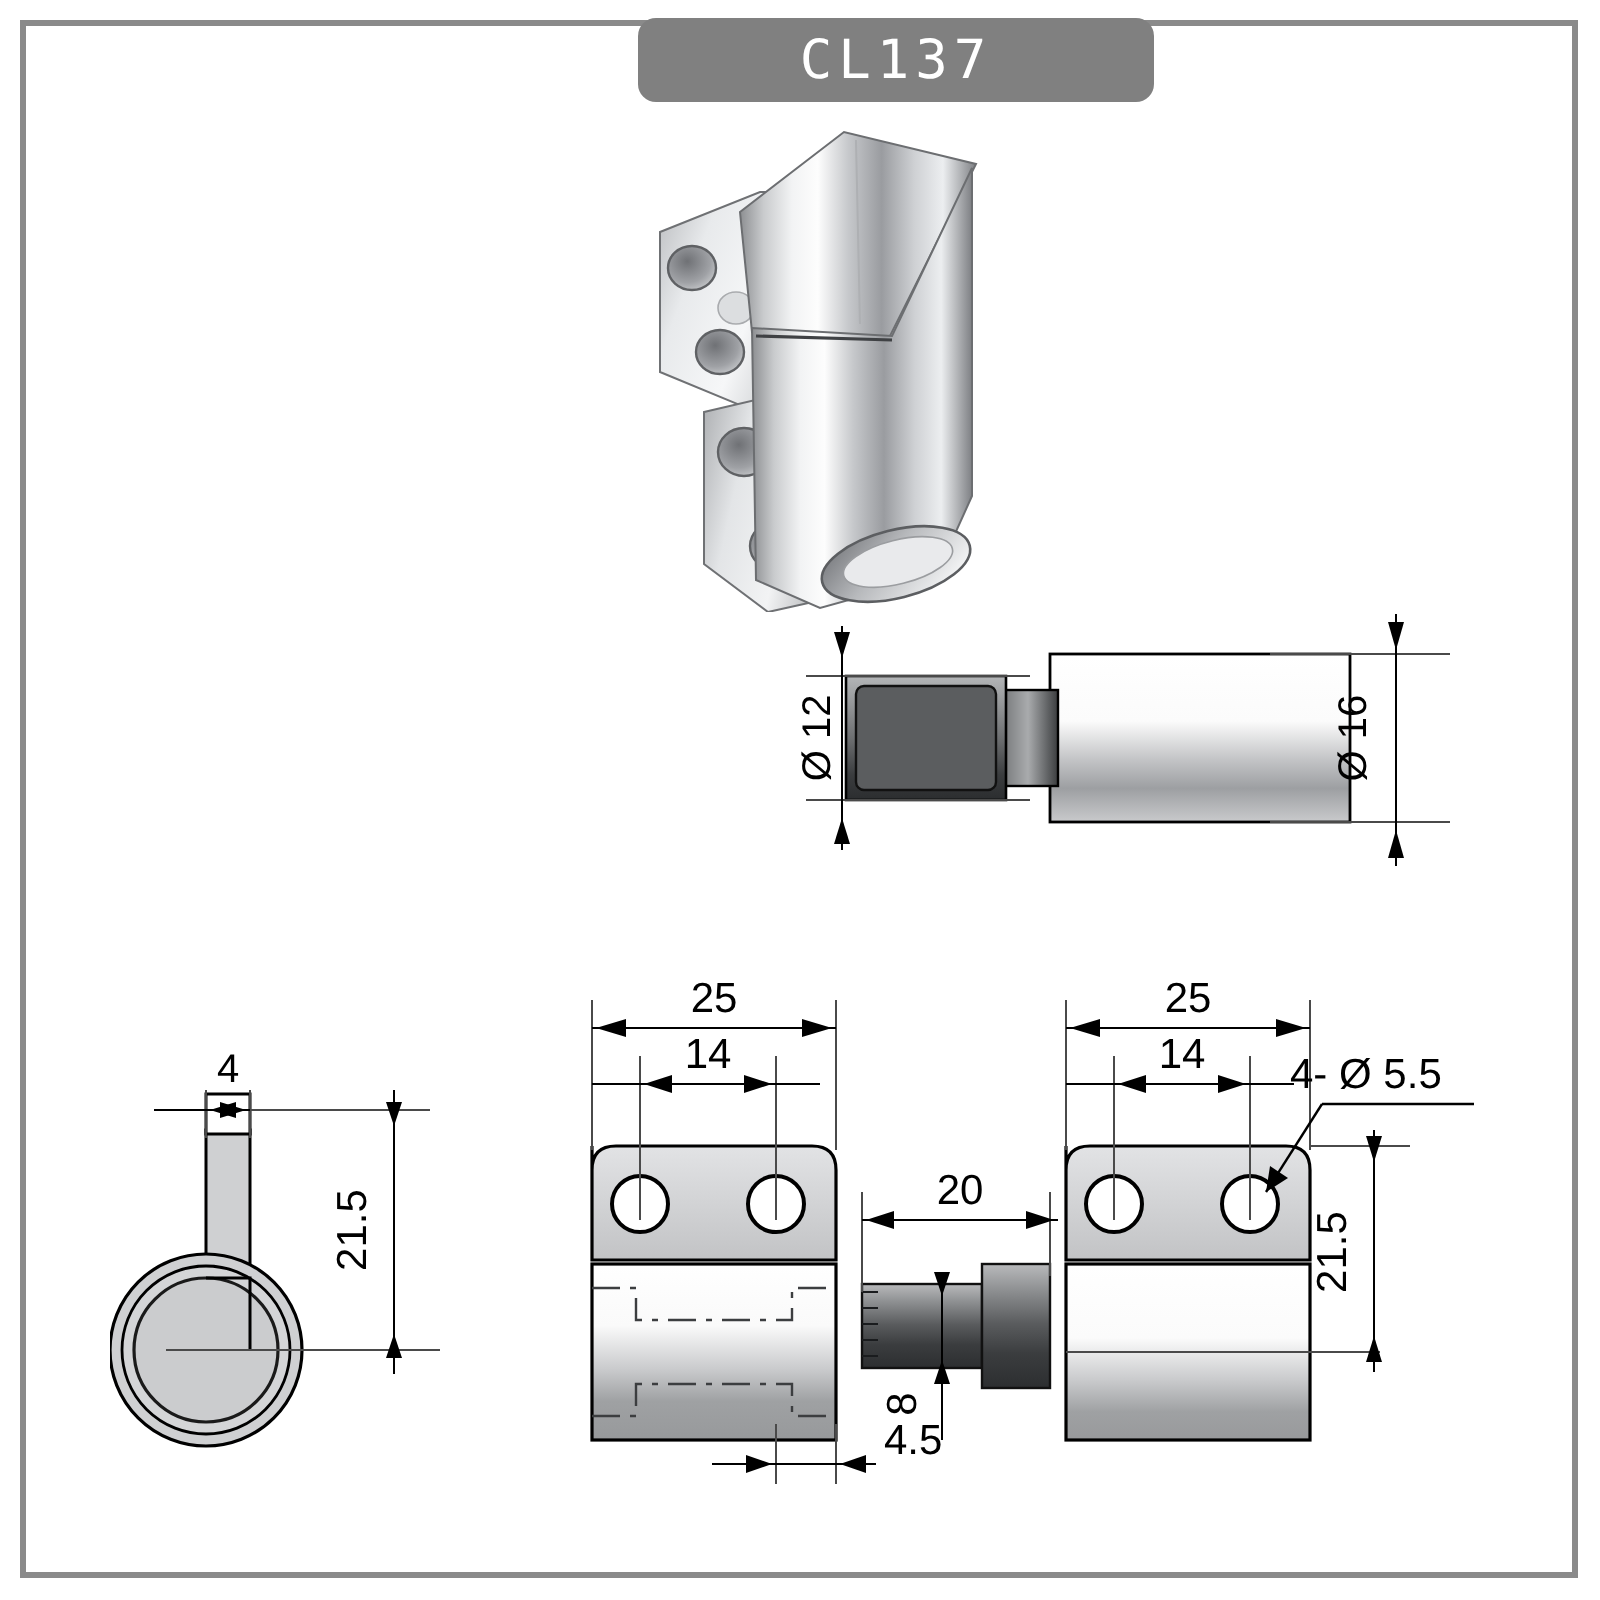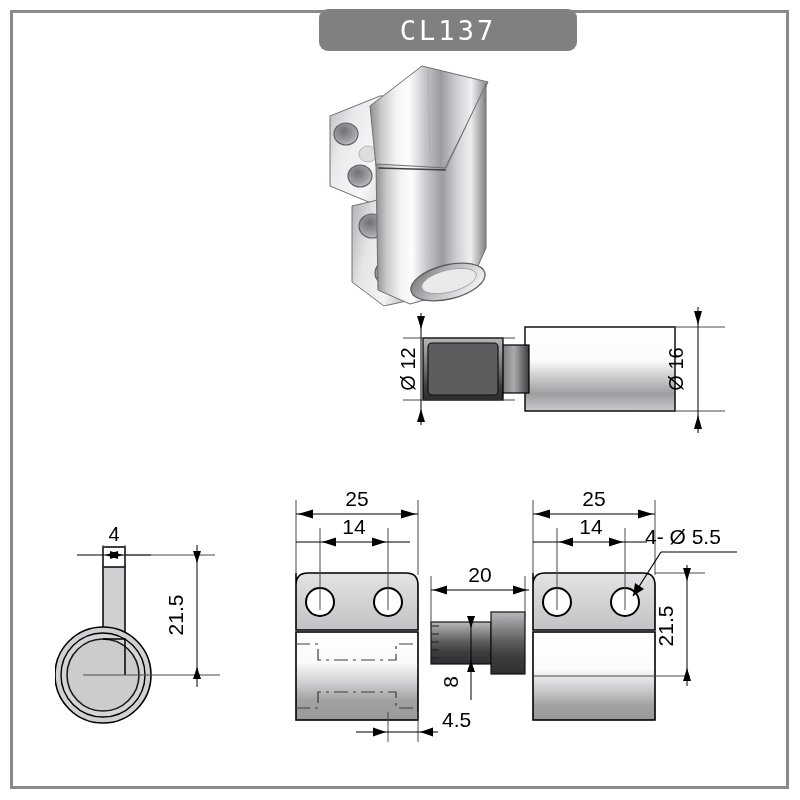--- a/index.html
+++ b/index.html
@@ -19,21 +19,21 @@
   
   #photo{position:absolute;left:318px;top:58px;width:205px;height:248px;}
   .svgfull{position:absolute;left:0;top:0;width:100%;height:100%;}
 
   
   .dwg{position:absolute;}
   #view-top{left:395px;top:305px;width:345px;height:150px;}
   #view-left{left:55px;top:525px;width:190px;height:215px;}
   #view-front{left:278px;top:480px;width:215px;height:265px;}
   #view-side{left:505px;top:480px;width:235px;height:265px;}
-  #view-shaft{left:425px;top:560px;width:130px;height:150px;}
+  #view-shaft{left:425px;top:580px;width:130px;height:150px;}
 
   text{font-family:"Liberation Sans", sans-serif;fill:#000;}
 </style>
 </head>
 <body>
 
 <div id="frame"></div>
 
 <div id="title-bar">
   <span id="title-text">CL137</span>

